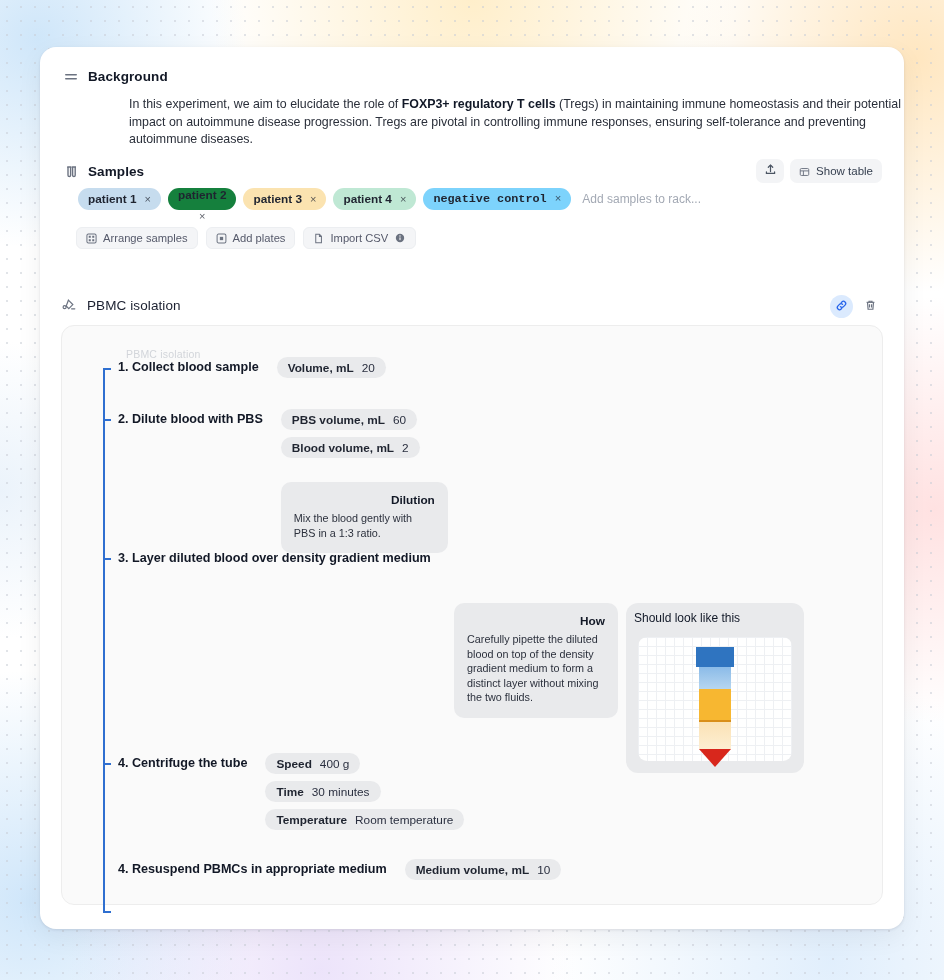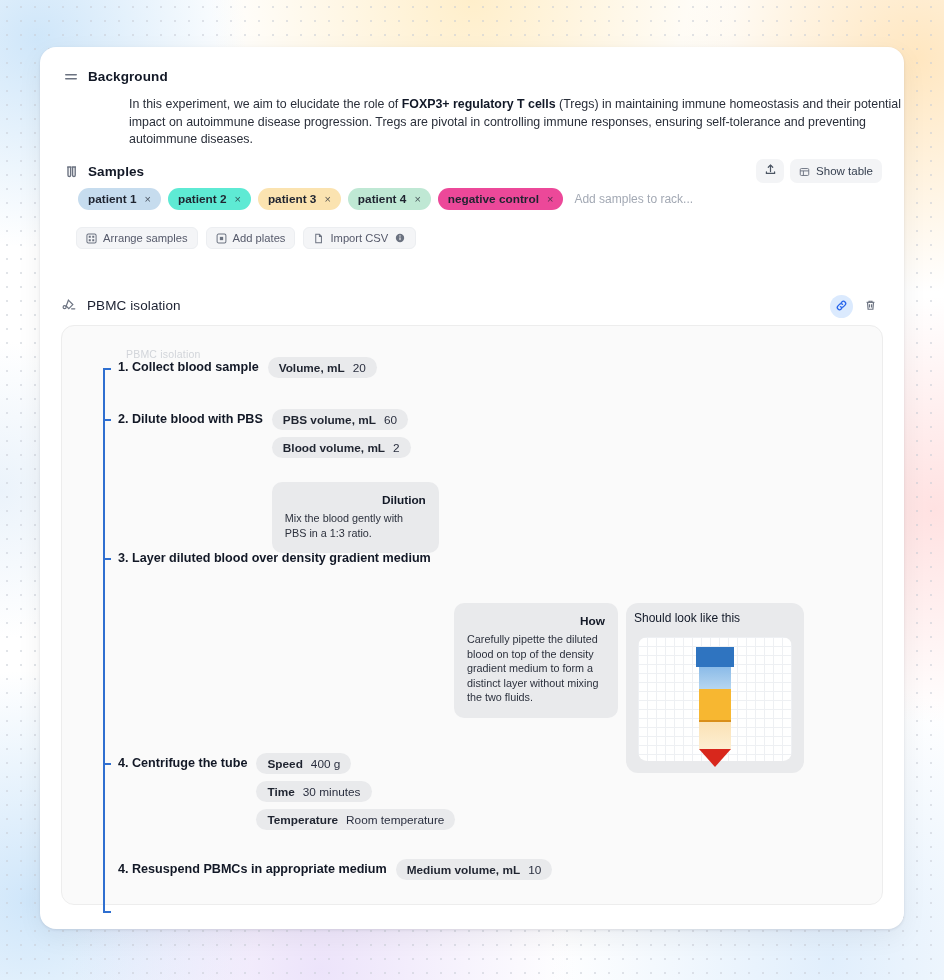--- a/index.html
+++ b/index.html
@@ -148,21 +148,21 @@
     width: 2px; height: 545px; background: #2f6fd0;
   }
   .tick {
     position: absolute; left: 41px; width: 8px; height: 2px; background: #2f6fd0;
   }
   #spine-foot {
     position: absolute; left: 41px; top: 585px; width: 8px; height: 2px; background: #2f6fd0;
   }
 
   .step { position: absolute; }
-  .step-row { display: flex; align-items: flex-start; gap: 9px; }
+  .step-row { display: flex; align-items: flex-start; gap: 18px; }
   .step-title {
     font-size: 12.6px; font-weight: 700; color: #121826; line-height: 20px;
     white-space: nowrap;
   }
   .param-col { display: flex; flex-direction: column; gap: 7px; }
   .param {
     height: 21px; border-radius: 999px; background: #e9eaec;
     display: inline-flex; align-items: center; gap: 8px;
     padding: 0 11px; font-size: 11.8px; color: #1f2430; white-space: nowrap;
     cursor: pointer; align-self: flex-start;
@@ -261,33 +261,33 @@
       </span>
       <span>Show table</span>
     </button>
   </div>
 
   <div id="sample-chips">
     <div class="chip" style="background: rgb(198, 220, 238);">
       <span>patient 1</span>
       <span class="chip-x">×</span>
     </div>
-    <div class="chip" style="background: #5eead4;">
+    <div class="chip" style="background: #15803d; flex-direction: column;">
       <span>patient 2</span>
       <span class="chip-x">×</span>
     </div>
     <div class="chip" style="background: rgb(251, 227, 176);">
       <span>patient 3</span>
       <span class="chip-x">×</span>
     </div>
     <div class="chip" style="background: rgb(191, 232, 212);">
       <span>patient 4</span>
       <span class="chip-x">×</span>
     </div>
-    <div class="chip" style="background: #ec4899;">
+    <div class="chip" style="background: #7dd3fc; font-family: Liberation Mono, monospace;">
       <span>negative control</span>
       <span class="chip-x">×</span>
     </div>
     <div class="chip-placeholder">Add samples to rack...</div>
   </div>
 
   <div id="sample-tools">
     <button class="tool-btn">
       <span class="tool-ico">
         <svg width="11" height="11" viewBox="0 0 12 12" fill="currentColor">

